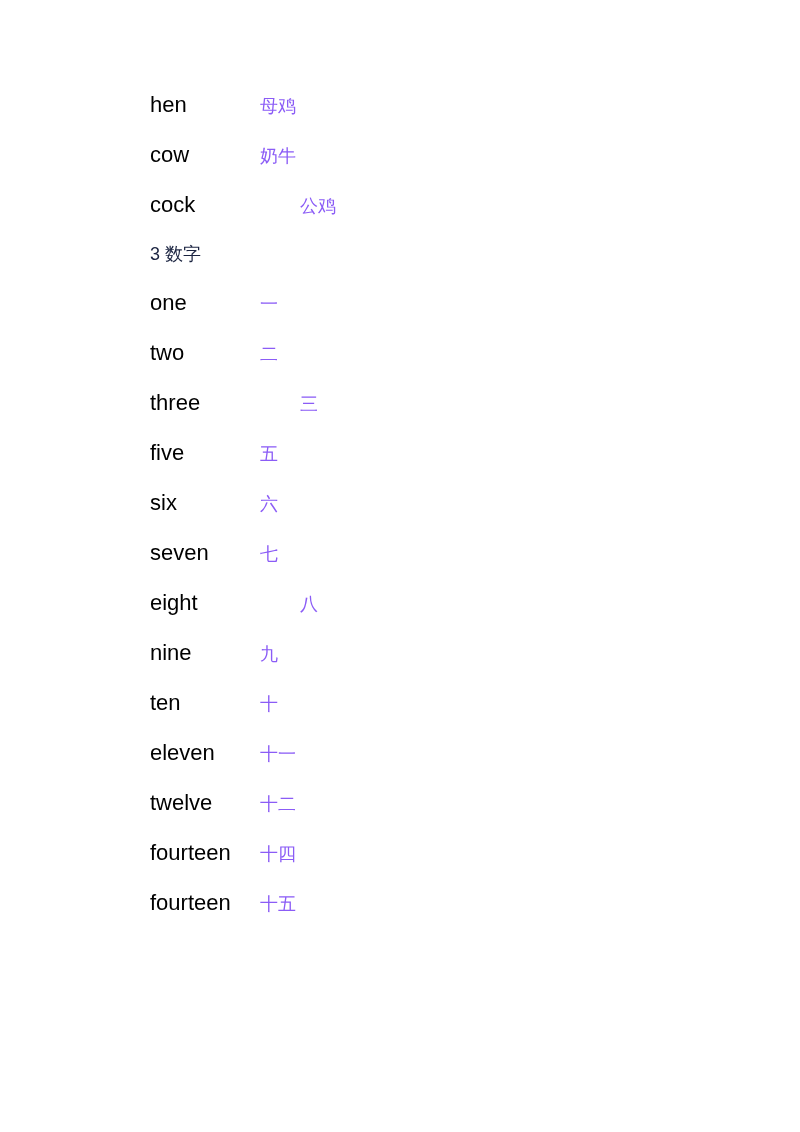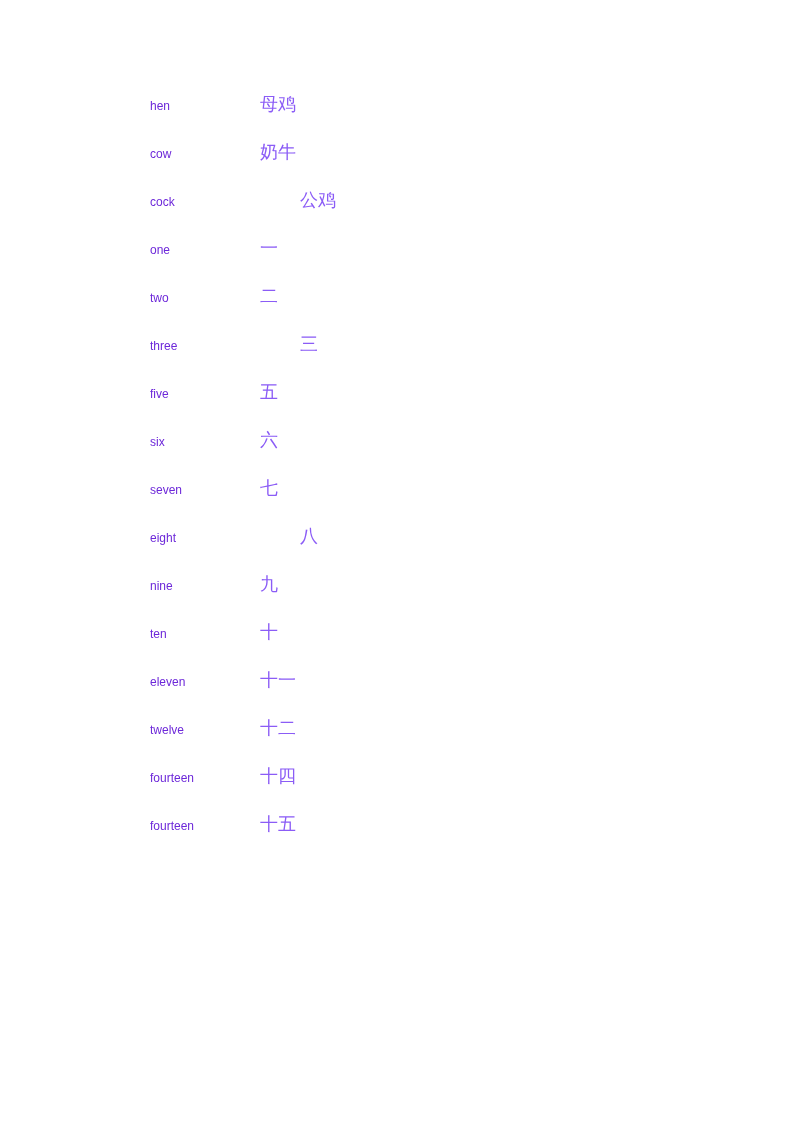--- a/index.html
+++ b/index.html
@@ -21,22 +21,22 @@
     }
 
     .vocab-row {
       display: flex;
       align-items: baseline;
       margin-bottom: 0;
       padding: 12px 0;
     }
 
     .english-word {
-      font-size: 12px;
-      color: #6d28d9;
+      font-size: 22px;
+      color: #000000;
       min-width: 110px;
       display: inline-block;
     }
 
     .chinese-word {
       font-size: 18px;
       color: #8b5cf6;
     }
 
     .section-header {
@@ -64,20 +64,21 @@
       <div class="vocab-row">
         <span class="english-word">cow</span>
         <span class="chinese-word">奶牛</span>
       </div>
       <div class="vocab-row indent-1">
         <span class="english-word">cock</span>
         <span class="chinese-word">公鸡</span>
       </div>
     </div>
 
+  <div class="section-header">3 数字</div>
 
   <div id="numbers-list">
       <div class="vocab-row">
         <span class="english-word">one</span>
         <span class="chinese-word">一</span>
       </div>
       <div class="vocab-row">
         <span class="english-word">two</span>
         <span class="chinese-word">二</span>
       </div>

